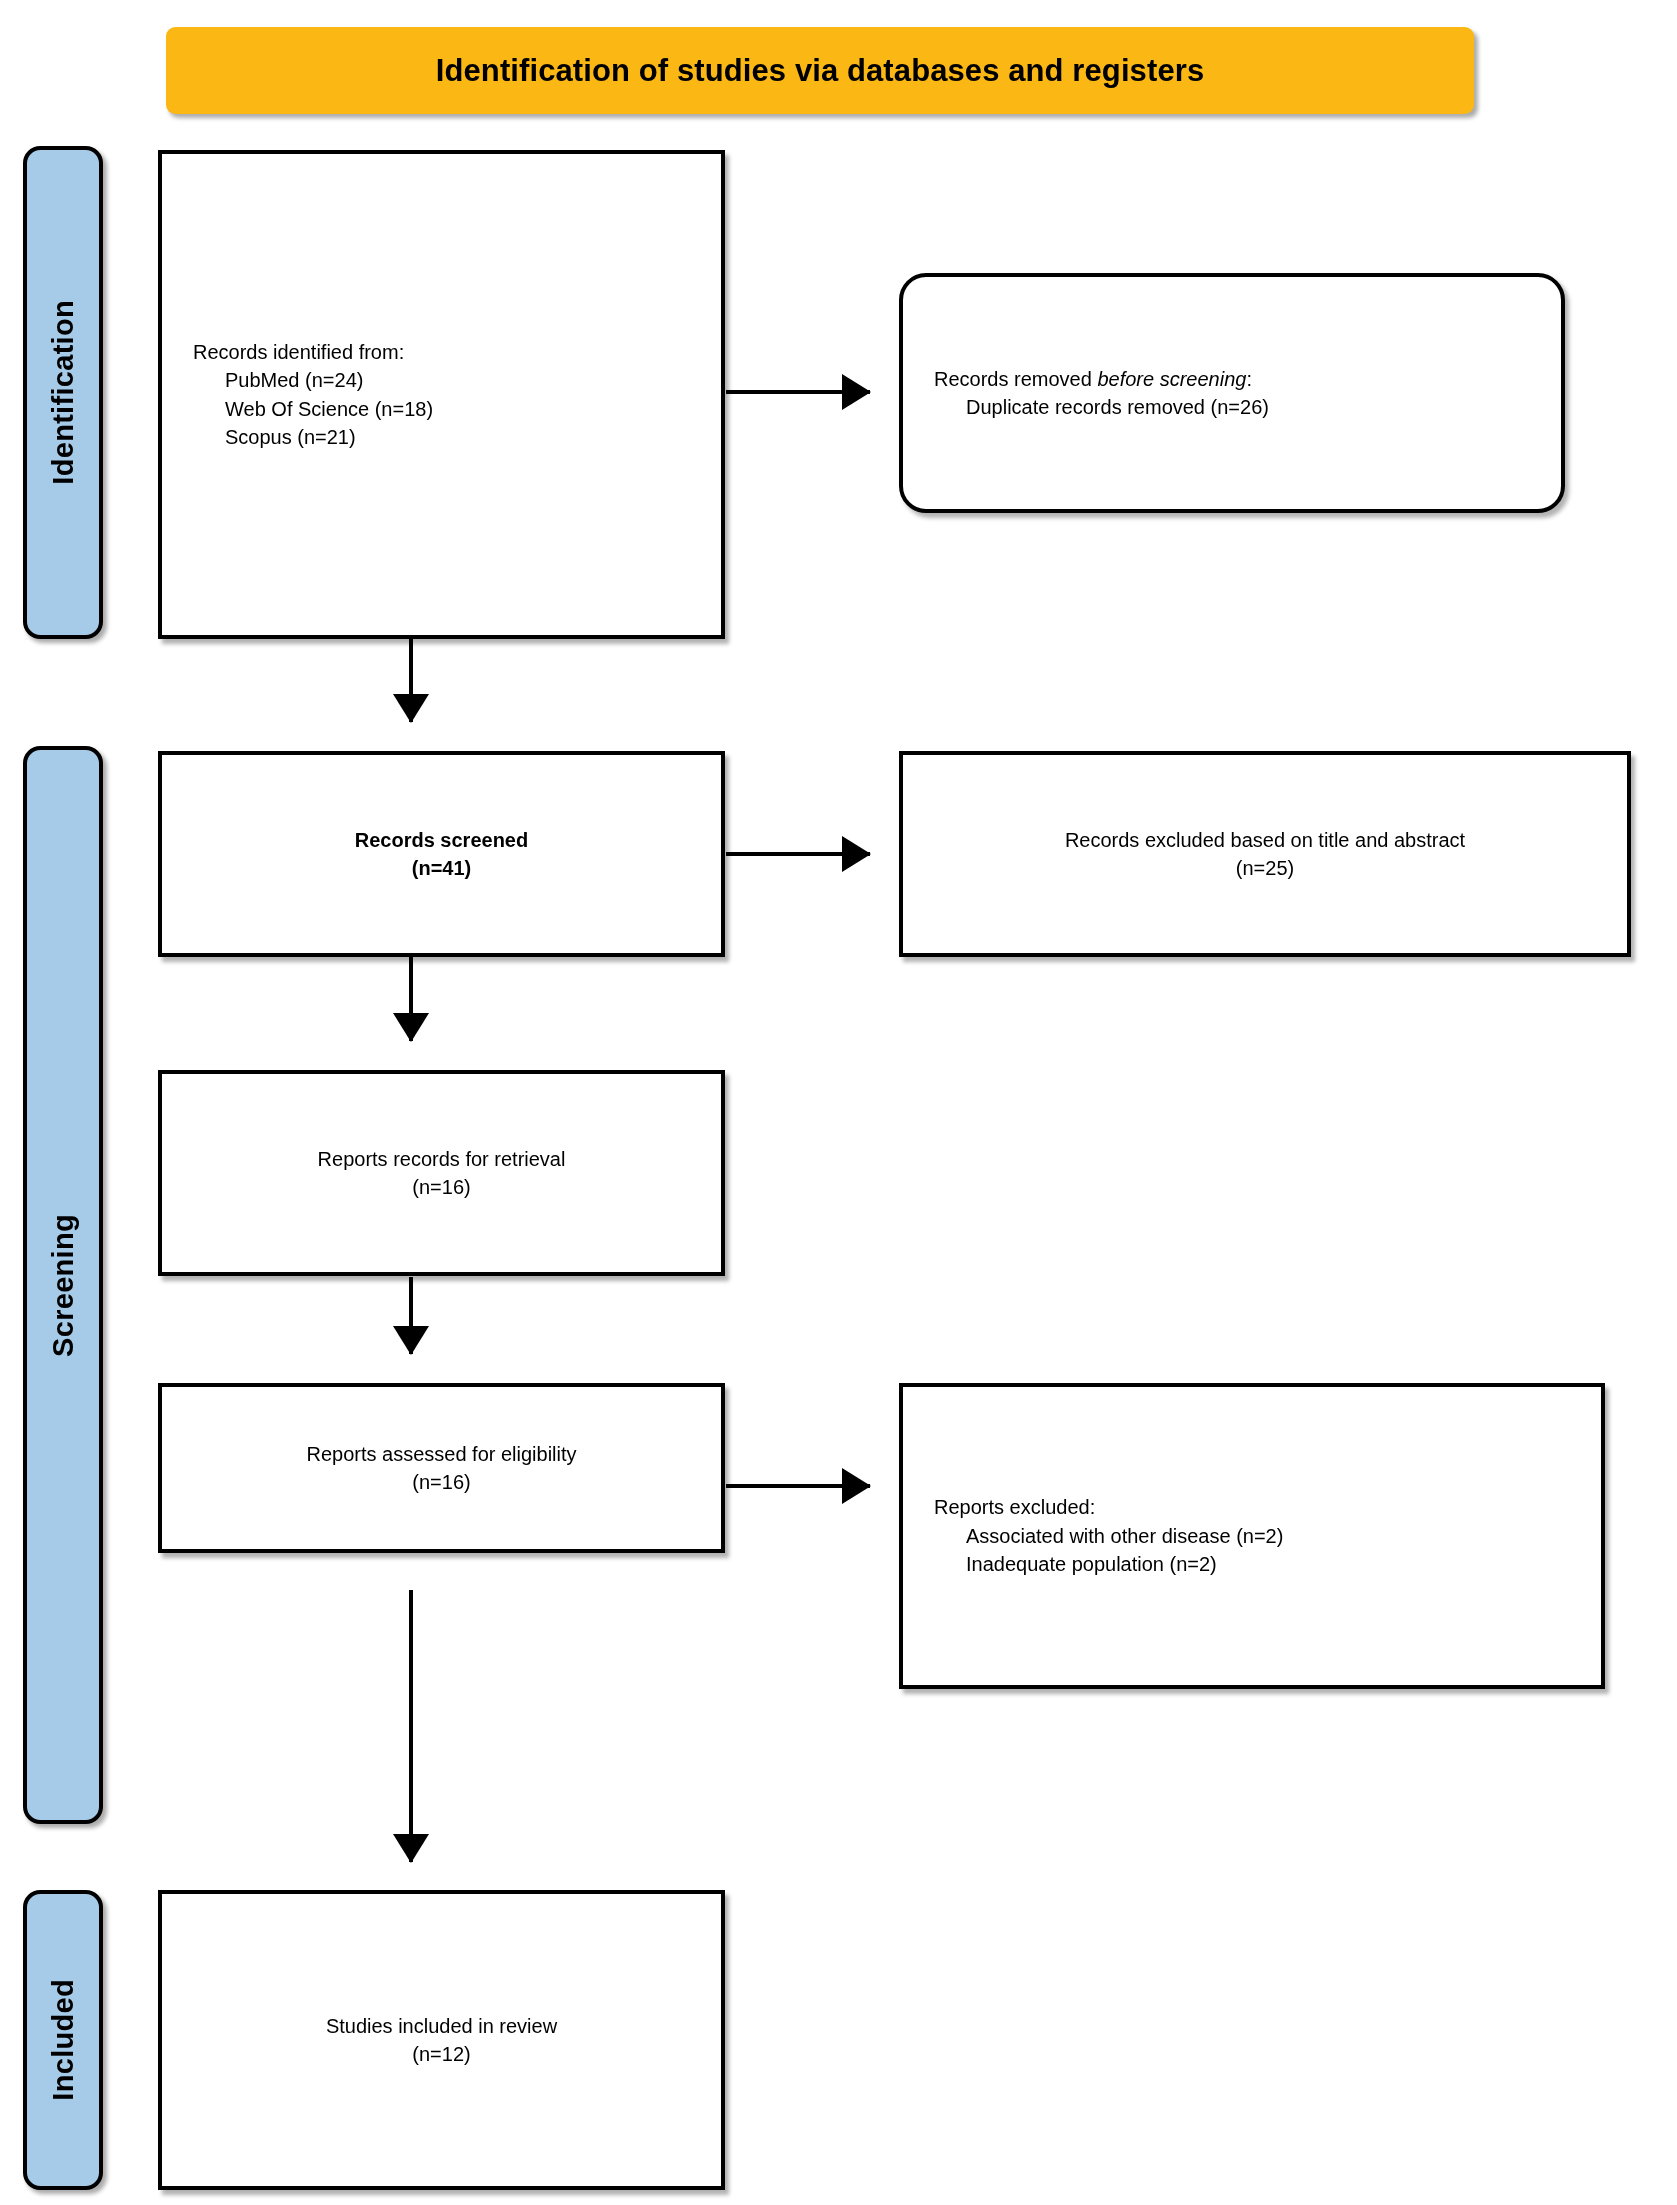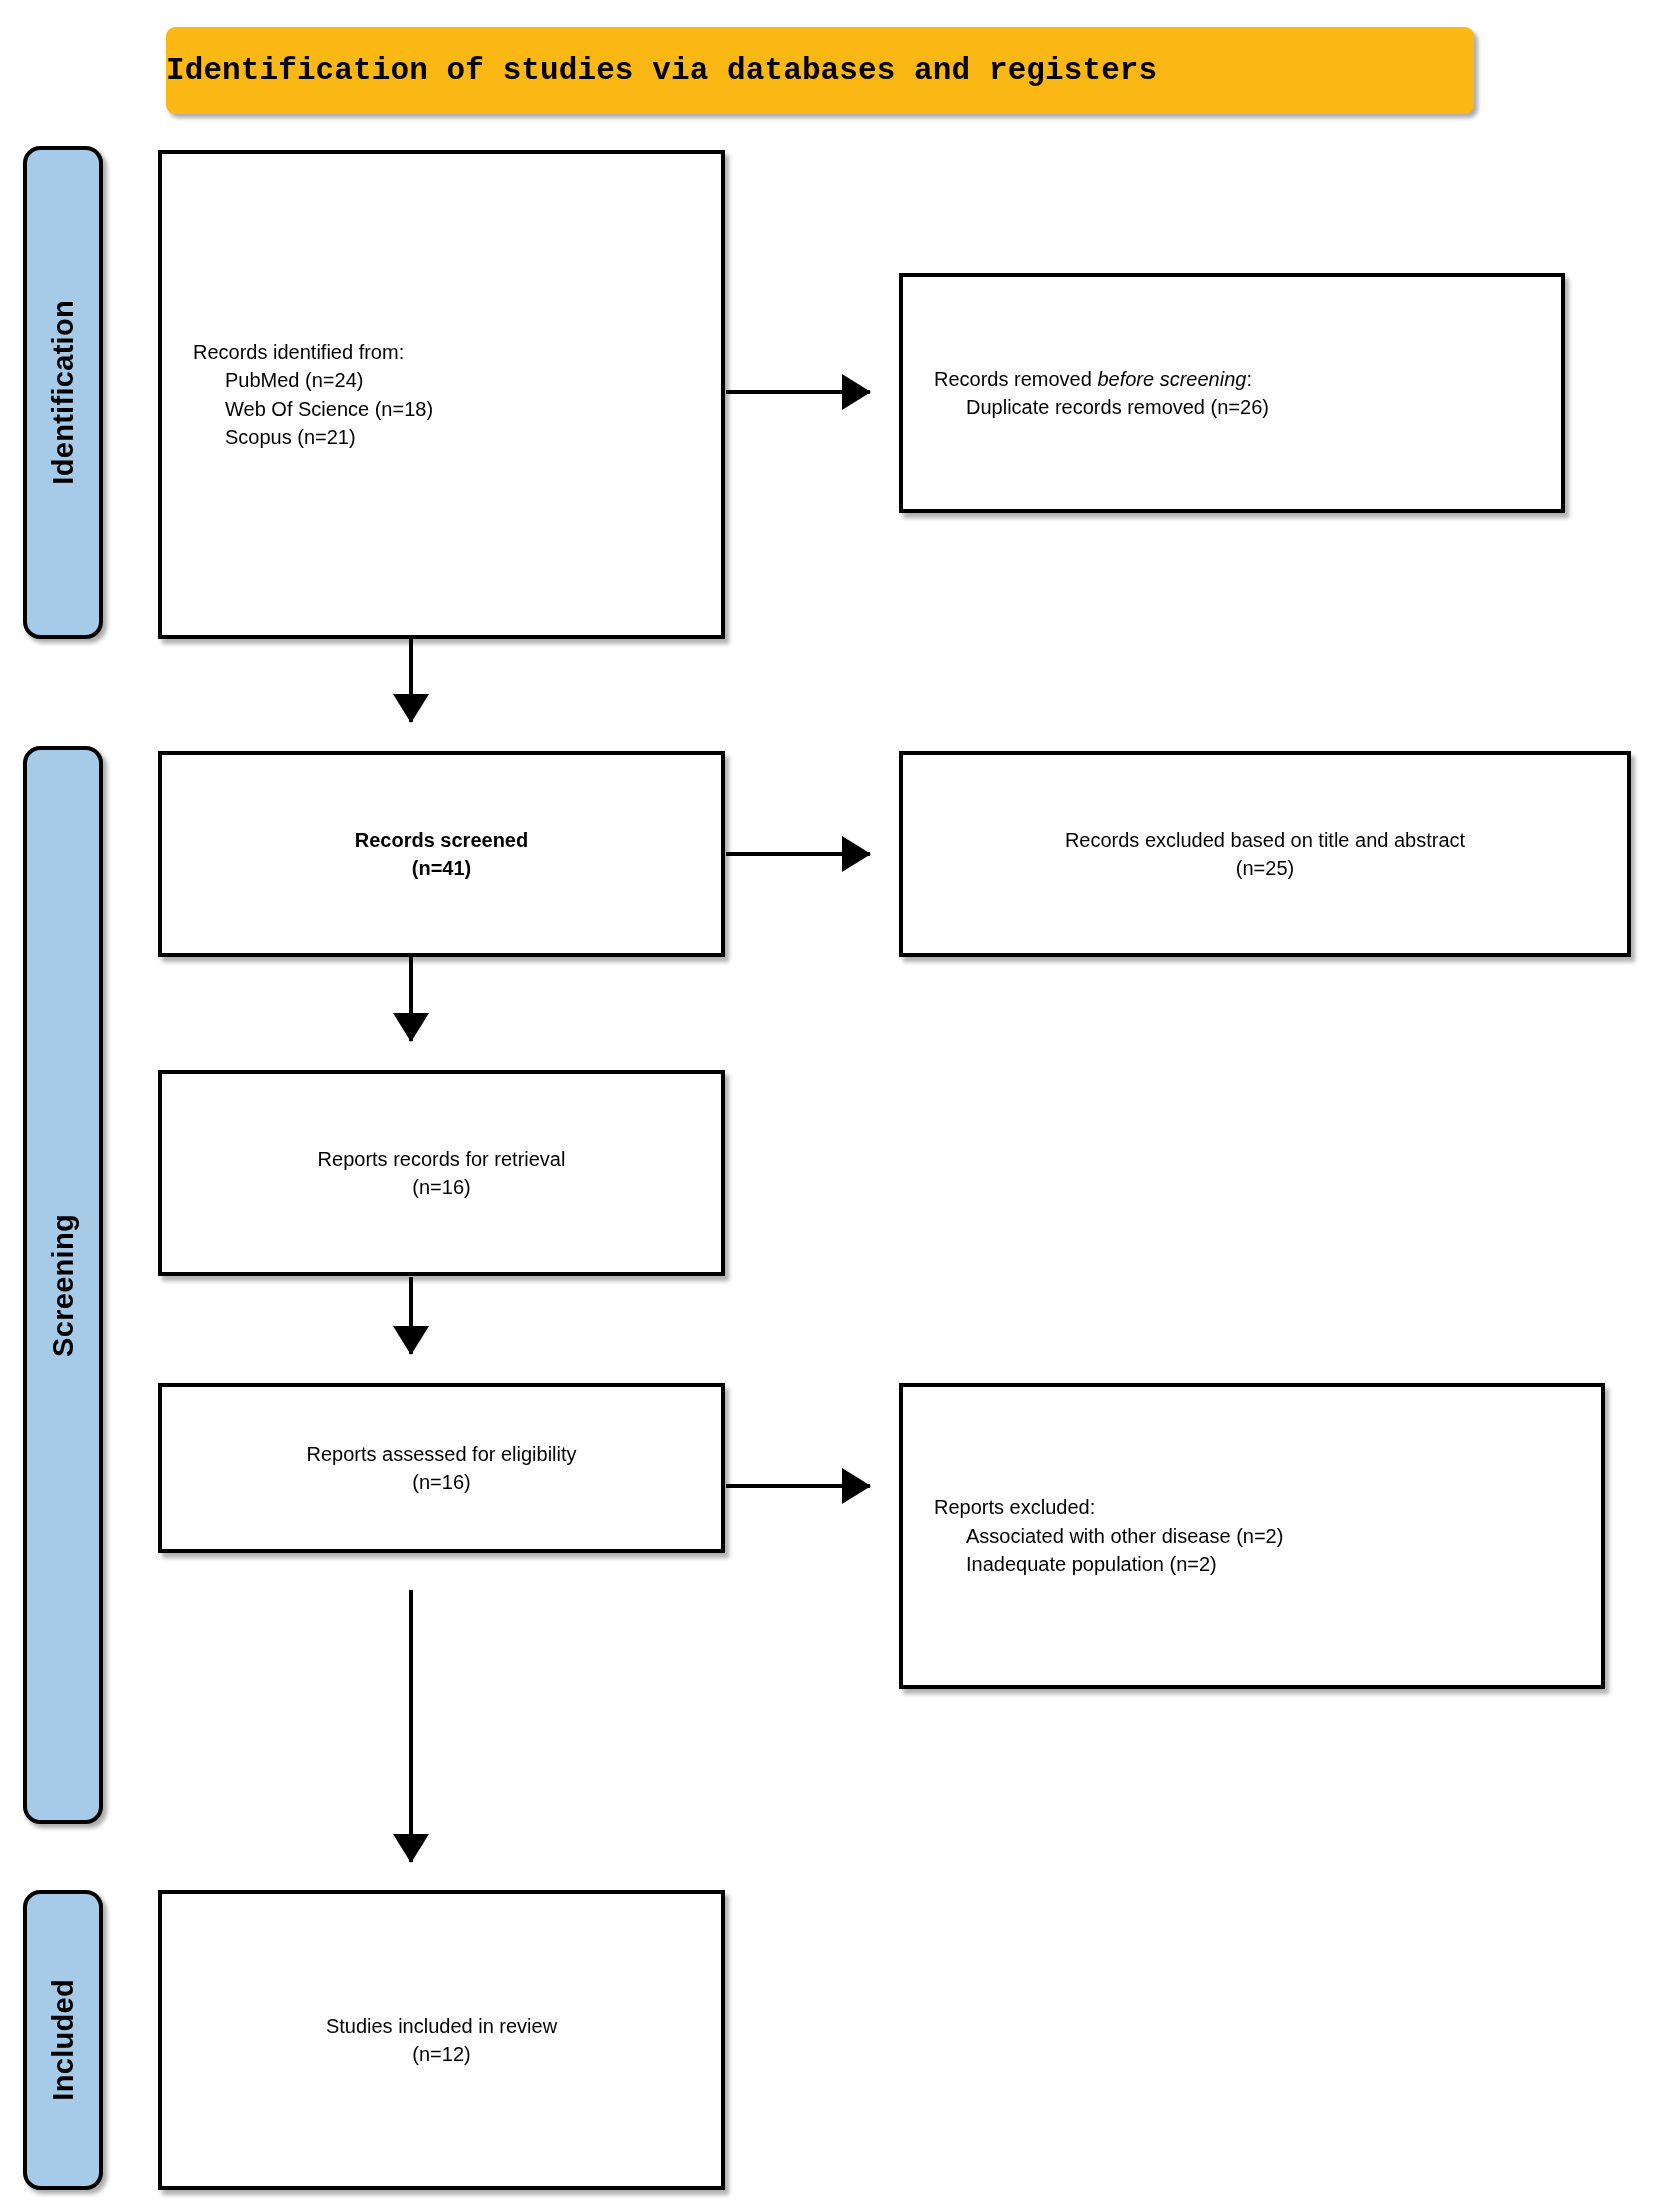--- a/index.html
+++ b/index.html
@@ -25,21 +25,21 @@
     position: absolute;
     left: 166px;
     top: 27px;
     width: 1308px;
     height: 87px;
     background: #FBB713;
     border-radius: 9.3px;
     box-shadow: 3.3px 4px 4.7px rgba(0,0,0,0.33);
     display: flex;
     align-items: center;
-    font-family: Liberation Mono, monospace;
+    justify-content: center;
   }
   .title-banner .title-text {
     font-size: 31px;
     font-weight: bold;
     color: #000000;
     letter-spacing: 0.1px;
     text-align: center;
   }
 
   
@@ -95,21 +95,21 @@
   .box-align-left .line.indent { padding-left: 32px; }
   
   .box-align-center .box-lines { text-align: center; }
 
   .line em, .line .italic {
     font-style: italic;
   }
 
   
   #box-identified        { left: 158px;  top: 150px;  width: 567px;  height: 489px; }
-  #box-removed           { left: 899px; top: 273px;  width: 666px; height: 240px; }
+  #box-removed           { left: 899px; top: 273px;  width: 666px; height: 240px; border-radius: 27px; }
   #box-screened          { left: 158px;  top: 751px; width: 567px;  height: 206px; font-weight: bold; }
   #box-excluded-title    { left: 899px; top: 751px; width: 732px; height: 206px; }
   #box-sought            { left: 158px;  top: 1070px; width: 567px;  height: 206px; }
   #box-assessed          { left: 158px;  top: 1383px; width: 567px;  height: 170px; align-items: center; }
   #box-reports-excluded  { left: 899px; top: 1383px; width: 706px; height: 306px; }
   #box-included          { left: 158px;  top: 1890px; width: 567px;  height: 300px; }
 
   
   .conn-v {
     position: absolute;

